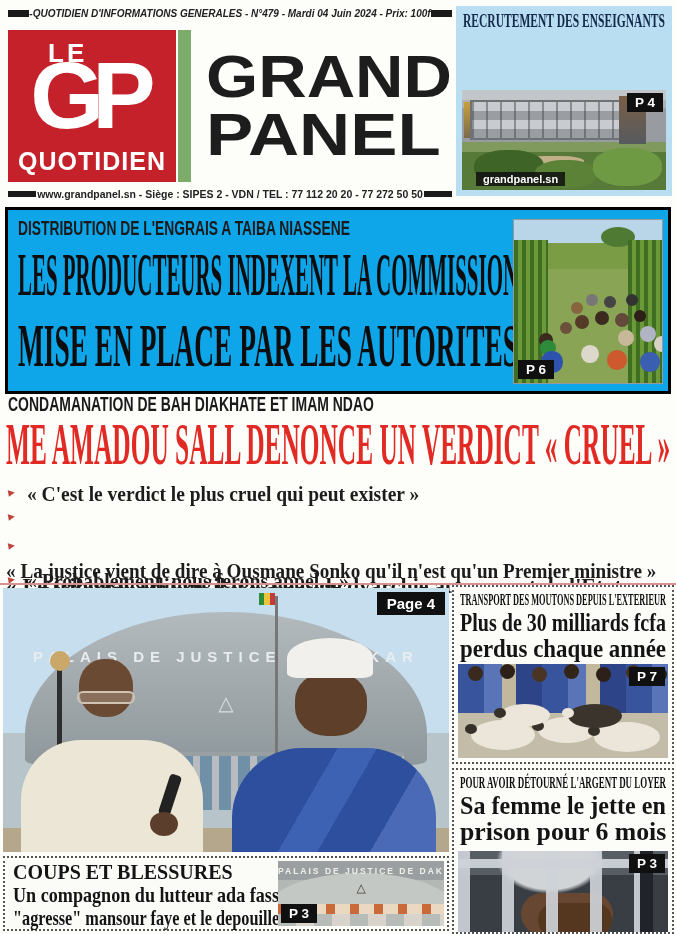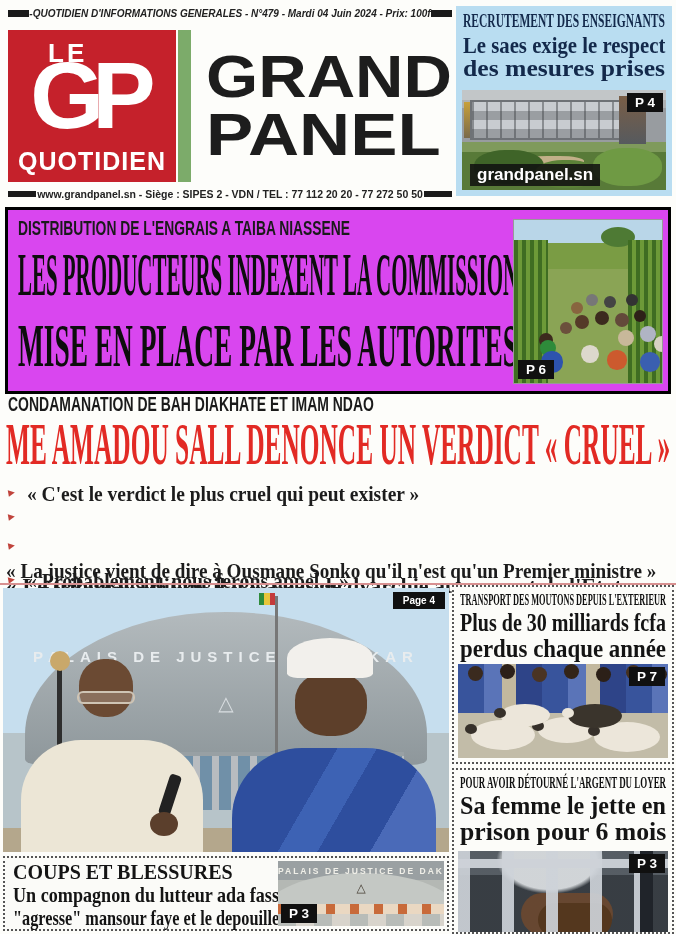--- a/index.html
+++ b/index.html
@@ -41,24 +41,24 @@
     background:linear-gradient(180deg,#c2c6c8 0 10%,#aeb2b4 10% 18%,#989ca0 18% 52%,#7f9a5c 52% 62%,#587a38 62% 100%); }
   .univ-bldg { position:absolute; left:4%; top:10%; width:76%; height:40%; border:2px solid #6e7276;
     background:repeating-linear-gradient(90deg, rgba(60,64,68,.45) 0 2px, transparent 2px 14px), repeating-linear-gradient(0deg,#9a9ea2 0 9px,#c8ccd0 9px 18px); }
   .univ-mural { position:absolute; left:1%; top:12%; width:9%; height:36%; background:linear-gradient(180deg,#c8a03a,#7a6a4a); }
   .univ-tower { position:absolute; right:10%; top:6%; width:13%; height:48%; background:linear-gradient(180deg,#7a5e46,#565a5e); }
   .bush { position:absolute; border-radius:45%; }
   .bush.b1 { left:6%; bottom:6%; width:34%; height:34%; background:#3f6428; }
   .bush.b2 { left:36%; bottom:2%; width:30%; height:28%; background:#5c8238; }
   .bush.b3 { right:2%; bottom:4%; width:34%; height:38%; background:#6f9a44; }
   .univ-path { position:absolute; left:30%; bottom:22%; width:30%; height:12%; background:#c2b089; border-radius:40%; }
-  .watermark { position:absolute; bottom:4px; left:8px; background:rgba(15,15,15,.85); color:#fff; font-weight:bold; font-size:17px; padding:1px 7px; z-index:6; }
-
-  
-  .lead { position:absolute; top:207px; left:5px; width:666px; height:187px; border:3px solid #000; background:#d946ef; }
+  .watermark { position:absolute; bottom:4px; left:14px; background:rgba(15,15,15,.85); color:#fff; font-weight:bold; font-size:11px; padding:1px 7px; z-index:6; }
+
+  
+  .lead { position:absolute; top:207px; left:5px; width:666px; height:187px; border:3px solid #000; background:#0ea5e9; }
   .lead-kicker-wrap { position:absolute; left:10px; top:7px; width:332px; }
   .lead-kicker { font-size:20px; font-weight:bold; color:#1a1a1a; }
   .lead-lines { position:absolute; left:10px; top:30px; width:500px; }
   .lead-lines .fitwrap { width:500px; height:71px; }
   .lead-line { font-family:"Liberation Serif", serif; font-weight:bold; font-size:62px; line-height:68px; color:#0d0d0d; }
   .ph-corn { position:absolute; right:5px; top:9px; width:150px; height:165px; border:1px solid #999; overflow:hidden;
     background:linear-gradient(180deg,#b9d6e8 0 14%, #7a9c44 14% 30%, #8aa455 30% 100%); }
   .corn-side { position:absolute; top:12%; bottom:0; width:34px; background:repeating-linear-gradient(90deg,#3f6d22 0 4px,#6d9a38 4px 8px); }
   .corn-side.l { left:0; } .corn-side.r { right:0; }
   .corn-tree { position:absolute; right:18%; top:4%; width:34px; height:20px; background:#4e7a34; border-radius:50%; }
@@ -174,24 +174,20 @@
     </div>
   </div>
   <div class="address">
     <span class="dash sm"></span>
     <span class="address-text">www.grandpanel.sn - Siège : SIPES 2 - VDN / TEL : 77 112 20 20 - 77 272 50 50</span>
     <span class="dash sm"></span>
   </div>
 
   <div class="teachers">
     <div class="fitwrap"><span class="teachers-kicker fit" style="transform: scaleX(0.64127);">RECRUTEMENT DES ENSEIGNANTS</span></div>
-    <div class="teachers-headline">
-      <div class="fitwrap"><span class="fit" style="transform: scaleX(0.901786);">Le saes exige le respect</span></div>
-      <div class="fitwrap"><span class="fit" style="transform: scaleX(1.11602);">des mesures prises</span></div>
-    </div>
     <div class="ph-univ">
       <div class="univ-mural"></div>
       <div class="univ-bldg"></div>
       <div class="univ-tower"></div>
       <div class="univ-path"></div>
       <div class="bush b1"></div>
       <div class="bush b2"></div>
       <div class="bush b3"></div>
       <span class="badge" style="top:3px; right:3px;">P 4</span>
       <span class="watermark">grandpanel.sn</span>
@@ -251,21 +247,21 @@
       <div class="lamp-pole"></div>
       <div class="lamp-ball"></div>
       <div class="man1-body"></div>
       <div class="man1-head"></div>
       <div class="man1-glasses"></div>
       <div class="man1-mic"></div>
       <div class="man1-hand"></div>
       <div class="man2-body"></div>
       <div class="man2-head"></div>
       <div class="man2-cap"></div>
-      <span class="badge" style="top:4px; right:4px; font-size:10px; padding:3px 10px;">Page 4</span>
+      <span class="badge" style="top:4px; right:4px; font-size:15px; padding:3px 10px;">Page 4</span>
     </div>
 
     <div class="wrestler">
       <div class="wrestler-title">COUPS ET BLESSURES</div>
       <div class="fitwrap"><span class="wrestler-line fit" style="transform: scaleX(0.823529);">Un compagnon du lutteur ada fass</span></div>
       <div class="fitwrap"><span class="wrestler-line fit" style="transform: scaleX(0.738889);">"agresse" mansour faye et le depouille</span></div>
       <div class="ph-palais-sm">
         <div class="sm-dome"></div>
         <div class="sm-text">PALAIS DE JUSTICE DE DAKAR</div>
         <div class="sm-emblem">△</div>

